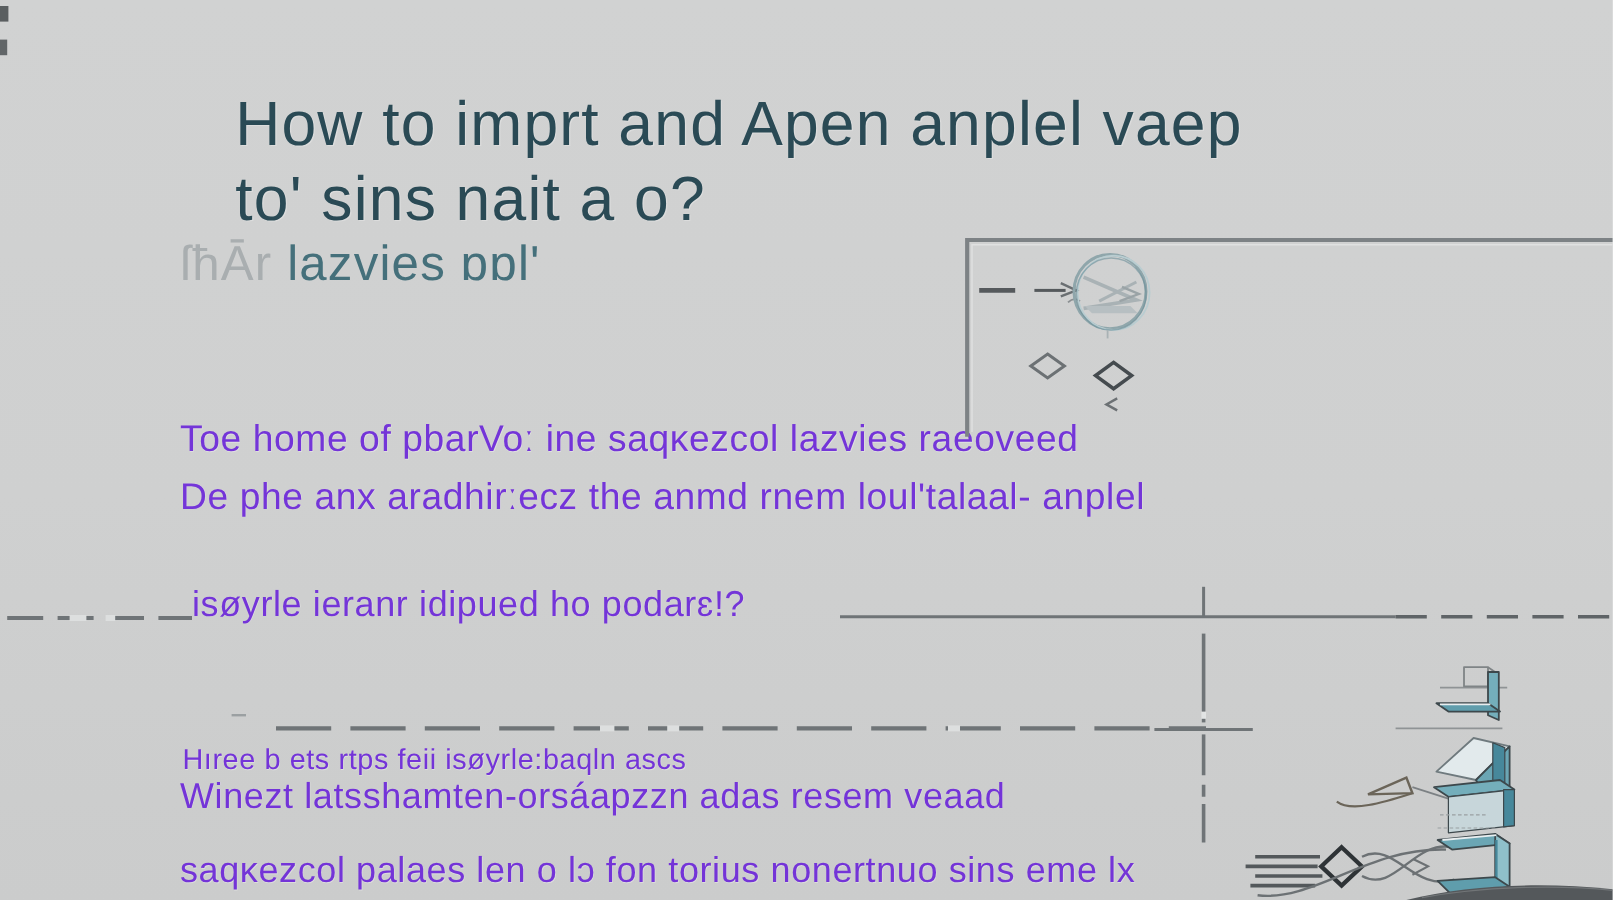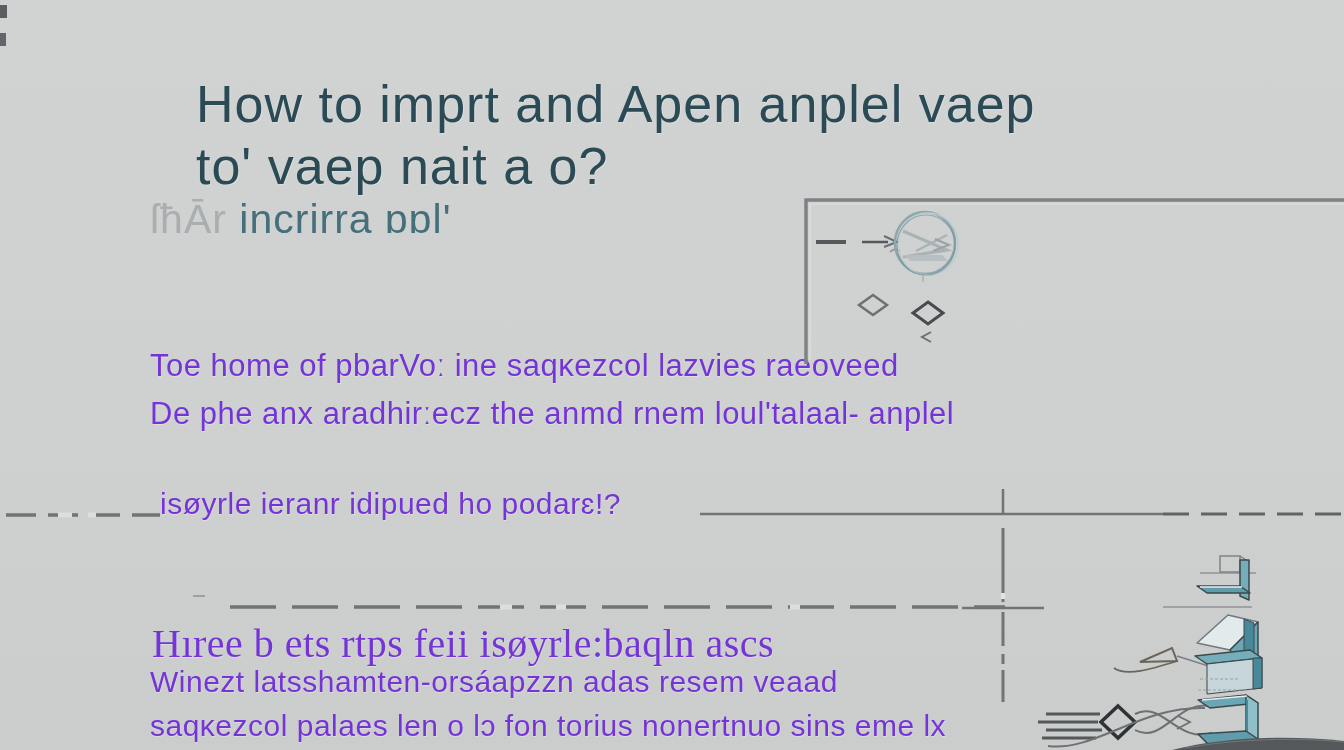--- a/index.html
+++ b/index.html
@@ -20,36 +20,36 @@
   .subtitle{left:150px;top:196px;font-size:41px;letter-spacing:1px;}
   .subtitle .prefix{color:#a9aeb0;}
   .subtitle .main{color:#45707b;}
   .body-text{
     color:#6d28d9;font-size:31px;font-weight:400;letter-spacing:.5px;
     text-shadow:.5px .5px 0 rgba(255,255,255,.35);opacity:.92;
   }
   #intro-line1{left:150px;top:348px;}
   #intro-line2{left:150px;top:396px;}
   #question-line{left:160px;top:487px;font-size:30px;}
-  #steps-line1{left:152px;top:620px;font-size:40px;font-family:Liberation Serif, serif;}
-  #steps-line2{left:150px;top:665px;font-size:30px;}
+  #steps-line1{left:152px;top:620px;font-size:24px;}
+  #steps-line2{left:150px;top:647px;font-size:30px;}
   #steps-line3{left:150px;top:709px;font-size:30px;}
   #deco{position:absolute;left:0;top:0;width:1344px;height:750px;}
 </style>
 </head>
 <body>
 
 <div class="abs" style="left:0;top:5px;width:7px;height:13px;background:#3c4144;opacity:.8;"></div>
 <div class="abs" style="left:0;top:33px;width:6px;height:13px;background:#3c4144;opacity:.75;"></div>
 
 <div id="title-line1" class="abs title-line">How to imprt and Apen anplel vaep</div>
-<div id="title-line2" class="abs title-line">to' vaep nait a o?</div>
+<div id="title-line2" class="abs title-line">to' sins nait a o?</div>
 
 <div class="abs subtitle">
-  <span class="prefix">ſħĀr </span><span class="main">incrirra ɒɒl'</span>
+  <span class="prefix">ſħĀr </span><span class="main">lazvies ɒɒl'</span>
 </div>
 
 <div id="intro-line1" class="abs body-text">Toe home of pbarVoː ine saqĸezcol lazvies raeoveed</div>
 <div id="intro-line2" class="abs body-text">De phe anх aradhirːecz the anmd rnem loul'talaal- anplel</div>
 
 <div id="question-line" class="abs body-text">isøyrle ieranr idipued ho podarɛ!?</div>
 
 <div id="steps-line1" class="abs body-text">Hıree b ets rtps feii isøyrle:baqln ascs</div>
 <div id="steps-line2" class="abs body-text">Winezt latsshamten-orsáapzzn adas resem veaad</div>
 <div id="steps-line3" class="abs body-text">saqĸezcol palaes len o lɔ fon torius nonertnuo sins eme lx</div>

